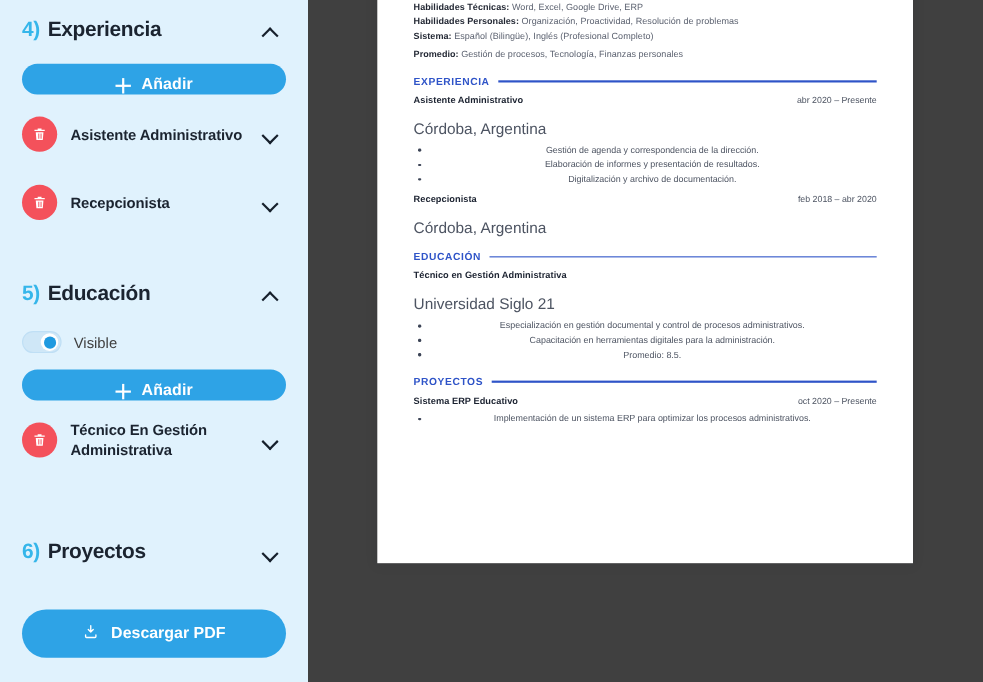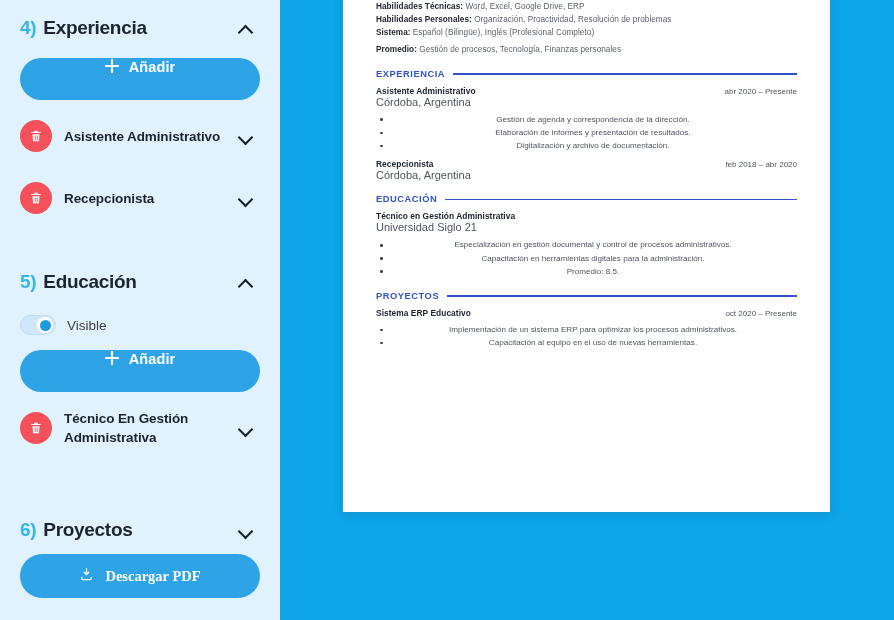--- a/index.html
+++ b/index.html
@@ -75,24 +75,24 @@
     border-bottom: 2.4px solid #16202c;
     transform: rotate(45deg);
   }
   .chev.up::before {
     top: 7px;
     transform: rotate(-135deg);
   }
 
   .btn-add {
     display: flex;
-    align-items: flex-start;
+    align-items: flex-end;
     justify-content: center;
     gap: 10px;
-    height: 42px;
+    height: 28px;
     border-radius: 21px;
     background: #2ea3e6;
     color: #ffffff;
     font-size: 14.5px;
     font-weight: bold;
     letter-spacing: 0.1px;
     cursor: pointer;
     border: none;
     width: 100%;
     box-sizing: border-box;
@@ -201,31 +201,31 @@
     background: #2ea3e6;
     color: #ffffff;
     border: none;
     display: flex;
     align-items: center;
     justify-content: center;
     gap: 11px;
     font-size: 14.5px;
     font-weight: bold;
     cursor: pointer;
-    font-family: Liberation Serif, serif;
+    font-family: Liberation Sans, sans-serif;
   }
 
   .spacer-lg { height: 30px; }
   .spacer-md { height: 18px; }
 
   
   .preview {
     flex: 1;
     height: 620px;
-    background: #0ea5e9;
+    background: #404040;
     position: relative;
     overflow: hidden;
   }
   .paper {
     position: absolute;
     left: 63px;
     top: -176px;
     width: 487px;
     height: 688px;
     background: #ffffff;
@@ -283,23 +283,23 @@
     font-weight: bold;
     color: #1b2230;
     letter-spacing: 0.05px;
   }
   .item-date {
     font-size: 8px;
     color: #4d5462;
     white-space: nowrap;
   }
   .item-sub {
-    font-size: 11px;
+    font-size: 14px;
     color: #4d5462;
-    margin-top: 0;
+    margin-top: 13px;
   }
   ul.bullets {
     margin: 5px 0 0 0;
     padding: 0 0 0 12px;
     list-style: none;
     text-align: center;
   }
   ul.bullets li {
     position: relative;
     font-size: 8.1px;
@@ -476,21 +476,20 @@
             <span class="rule"></span>
           </div>
 
           <div class="item">
             <div class="item-top">
               <span class="item-role">Sistema ERP Educativo</span>
               <span class="item-date">oct 2020 – Presente</span>
             </div>
             <ul class="bullets">
               <li>Implementación de un sistema ERP para optimizar los procesos administrativos.</li>
-              <li>Capacitación al equipo en el uso de nuevas herramientas.</li>
             </ul>
           </div>
         </section>
 
       </div>
     </div>
   </main>
 </div>
 
 </body></html>

